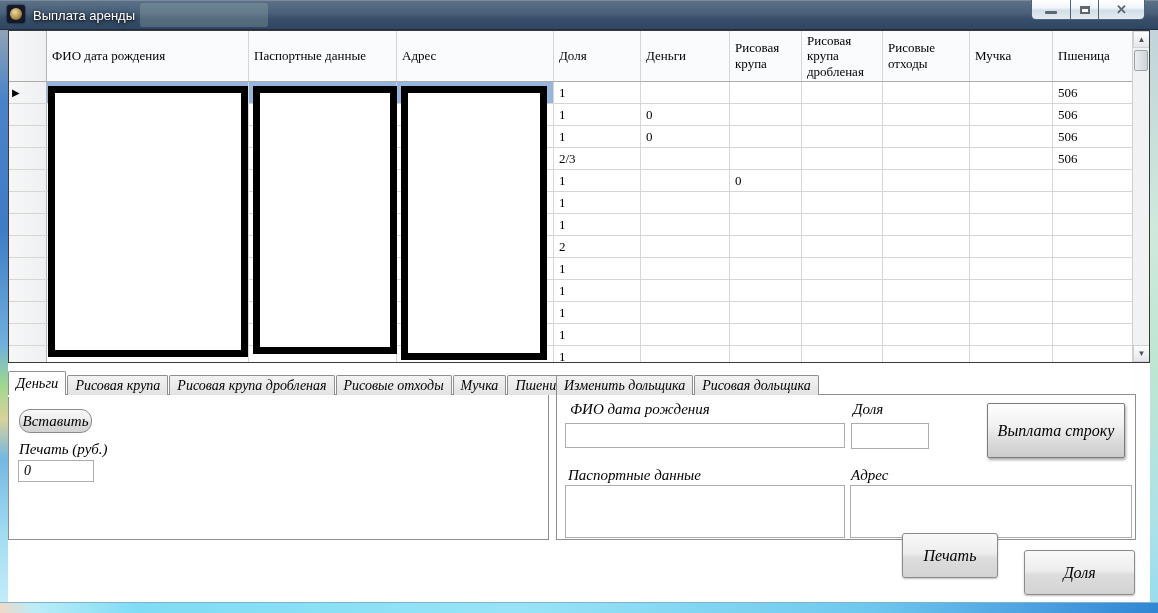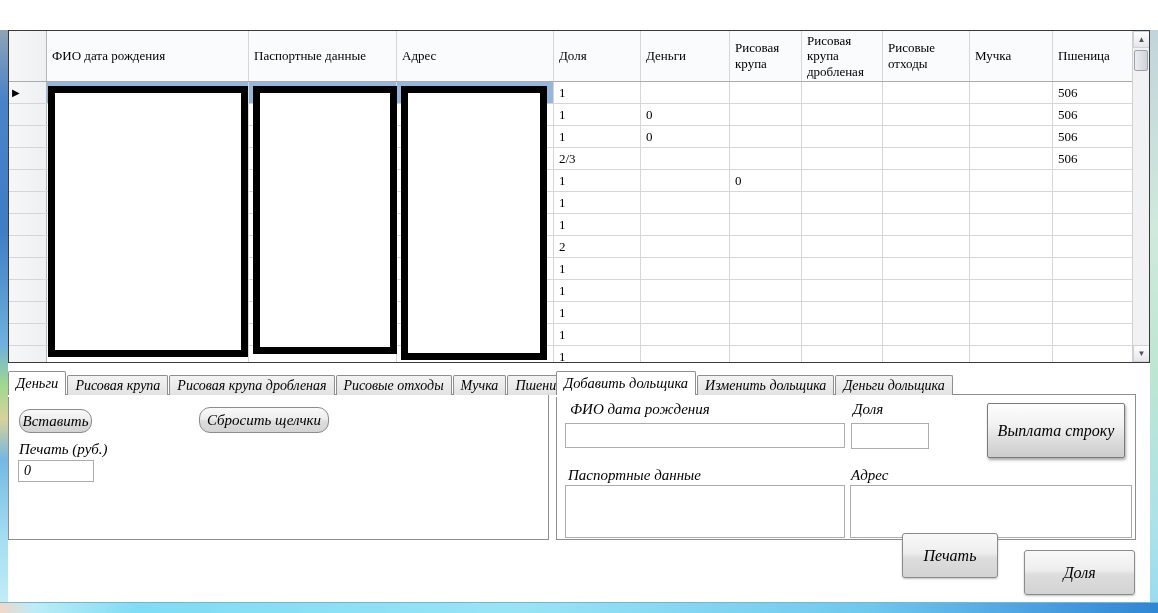--- a/index.html
+++ b/index.html
@@ -82,20 +82,36 @@
   .btn.big{border-radius:2px;border-color:#7b7b7b;font-size:16px;
     background:linear-gradient(180deg,#fefefe 0%,#f1f1f1 40%,#dcdcdc 70%,#cccccc 100%);
     box-shadow:1px 2px 3px rgba(0,0,0,.35);}
   .btn.footer{box-shadow:0 1px 2px rgba(0,0,0,.25);font-size:16px;border-radius:3px;}
 </style>
 </head>
 <body>
 
 <div class="window">
 
+  <div class="titlebar">
+    <div class="glass-patch"></div>
+    <div class="app-icon"></div>
+    <div class="win-title">Выплата аренды</div>
+    <div class="win-buttons">
+      <div class="winbtn min">
+          <div class="glyph-min"></div>
+        </div>
+      <div class="winbtn max">
+          <div class="glyph-max"></div>
+        </div>
+      <div class="winbtn close">
+          <span class="glyph-close">✕</span>
+        </div>
+    </div>
+  </div>
 
   <div class="frame-left"></div>
   <div class="frame-right"></div>
   <div class="frame-bottom"></div>
 
   <div class="client">
 
     <div class="datagrid">
       <div class="grid-header" id="grid-header">
           <div class="hcell corner" style="width:38px"></div>
@@ -297,31 +313,29 @@
       <div class="tabstrip">
         <div class="tab active">Деньги</div>
         <div class="tab">Рисовая крупа</div>
         <div class="tab">Рисовая крупа дробленая</div>
         <div class="tab">Рисовые отходы</div>
         <div class="tab">Мучка</div>
         <div class="tab">Пшеница</div>
       </div>
       <div class="pane">
         <div class="btn" style="left:10px;top:14px;width:73px;height:24px;">Вставить</div>
-        <div class="btn" style="left:190px;top:12px;width:130px;height:26px;">Сбросить щелчки</div>
         <div class="itlabel" style="left:10px;top:46px;">Печать (руб.)</div>
         <input class="tbox" style="left: 9px; top: 65px; width: 76px; height: 22px;" value="0">
       </div>
     </div>
 
     <div class="tabctrl right-tc">
       <div class="tabstrip">
-        <div class="tab active">Добавить дольщика</div>
         <div class="tab">Изменить дольщика</div>
-        <div class="tab">Деньги дольщика</div>
+        <div class="tab">Рисовая дольщика</div>
       </div>
       <div class="pane">
         <div class="itlabel" style="left:13px;top:6px;">ФИО дата рождения</div>
         <input class="tbox" style="left: 8px; top: 28px; width: 280px; height: 25px;" value="">
         <div class="itlabel" style="left:296px;top:6px;">Доля</div>
         <input class="tbox" style="left: 294px; top: 28px; width: 78px; height: 26px;" value="">
         <div class="btn big" style="left:430px;top:8px;width:138px;height:55px;">Выплата строку</div>
         <div class="itlabel" style="left:11px;top:72px;">Паспортные данные</div>
         <textarea class="tbox" style="left: 8px; top: 90px; width: 280px; height: 53px;"></textarea>
         <div class="itlabel" style="left:294px;top:72px;">Адрес</div>

